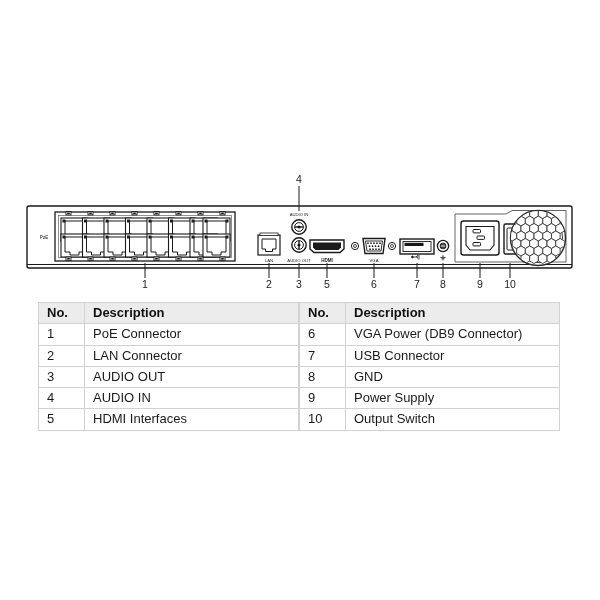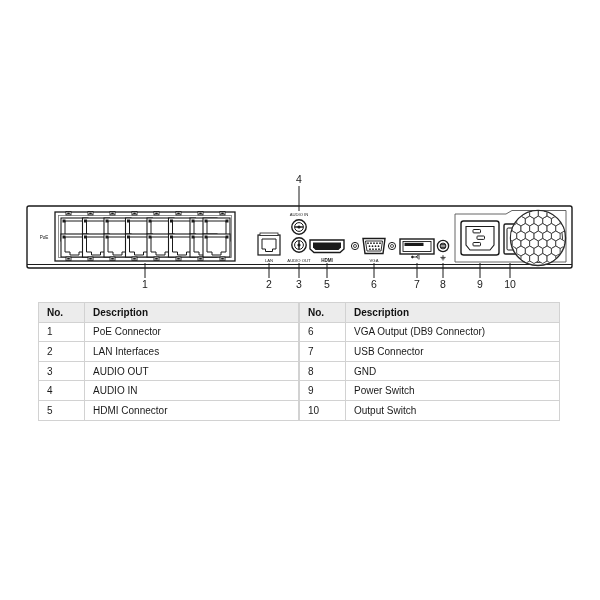--- a/index.html
+++ b/index.html
@@ -15,21 +15,21 @@
   #diagram svg{display:block;}
 
   
   #tables{
     position:absolute;left:38px;top:302px;
     width:520px;display:flex;
   }
   table{
     border-collapse:collapse;
     table-layout:fixed;
-    font-size:10px;
+    font-size:13px;
     line-height:1.1;
   }
   .tbl-left{width:260px;}
   .tbl-right{width:260px;}
   table th,table td{
     border:1px solid #d2d2d2;
     padding:3px 0 3px 8px;
     text-align:left;
     vertical-align:middle;
     height:12.6px;
@@ -314,64 +314,64 @@
           <th>Description</th>
         </tr>
       </thead>
       <tbody>
         <tr>
           <td>1</td>
           <td>PoE Connector</td>
         </tr>
         <tr>
           <td>2</td>
-          <td>LAN Interfaces</td>
+          <td>LAN Connector</td>
         </tr>
         <tr>
           <td>3</td>
           <td>AUDIO OUT</td>
         </tr>
         <tr>
           <td>4</td>
           <td>AUDIO IN</td>
         </tr>
         <tr>
           <td>5</td>
-          <td>HDMI Connector</td>
+          <td>HDMI Interfaces</td>
         </tr>
       </tbody>
     </table>
 
     <table class="tbl-right">
       <colgroup>
           <col class="col-no">
           <col class="col-desc">
         </colgroup>
       <thead>
         <tr>
           <th>No.</th>
           <th>Description</th>
         </tr>
       </thead>
       <tbody>
         <tr>
           <td>6</td>
-          <td>VGA Output (DB9 Connector)</td>
+          <td>VGA Power (DB9 Connector)</td>
         </tr>
         <tr>
           <td>7</td>
           <td>USB Connector</td>
         </tr>
         <tr>
           <td>8</td>
           <td>GND</td>
         </tr>
         <tr>
           <td>9</td>
-          <td>Power Switch</td>
+          <td>Power Supply</td>
         </tr>
         <tr>
           <td>10</td>
           <td>Output Switch</td>
         </tr>
       </tbody>
     </table>
 
   </div>
 </div>

